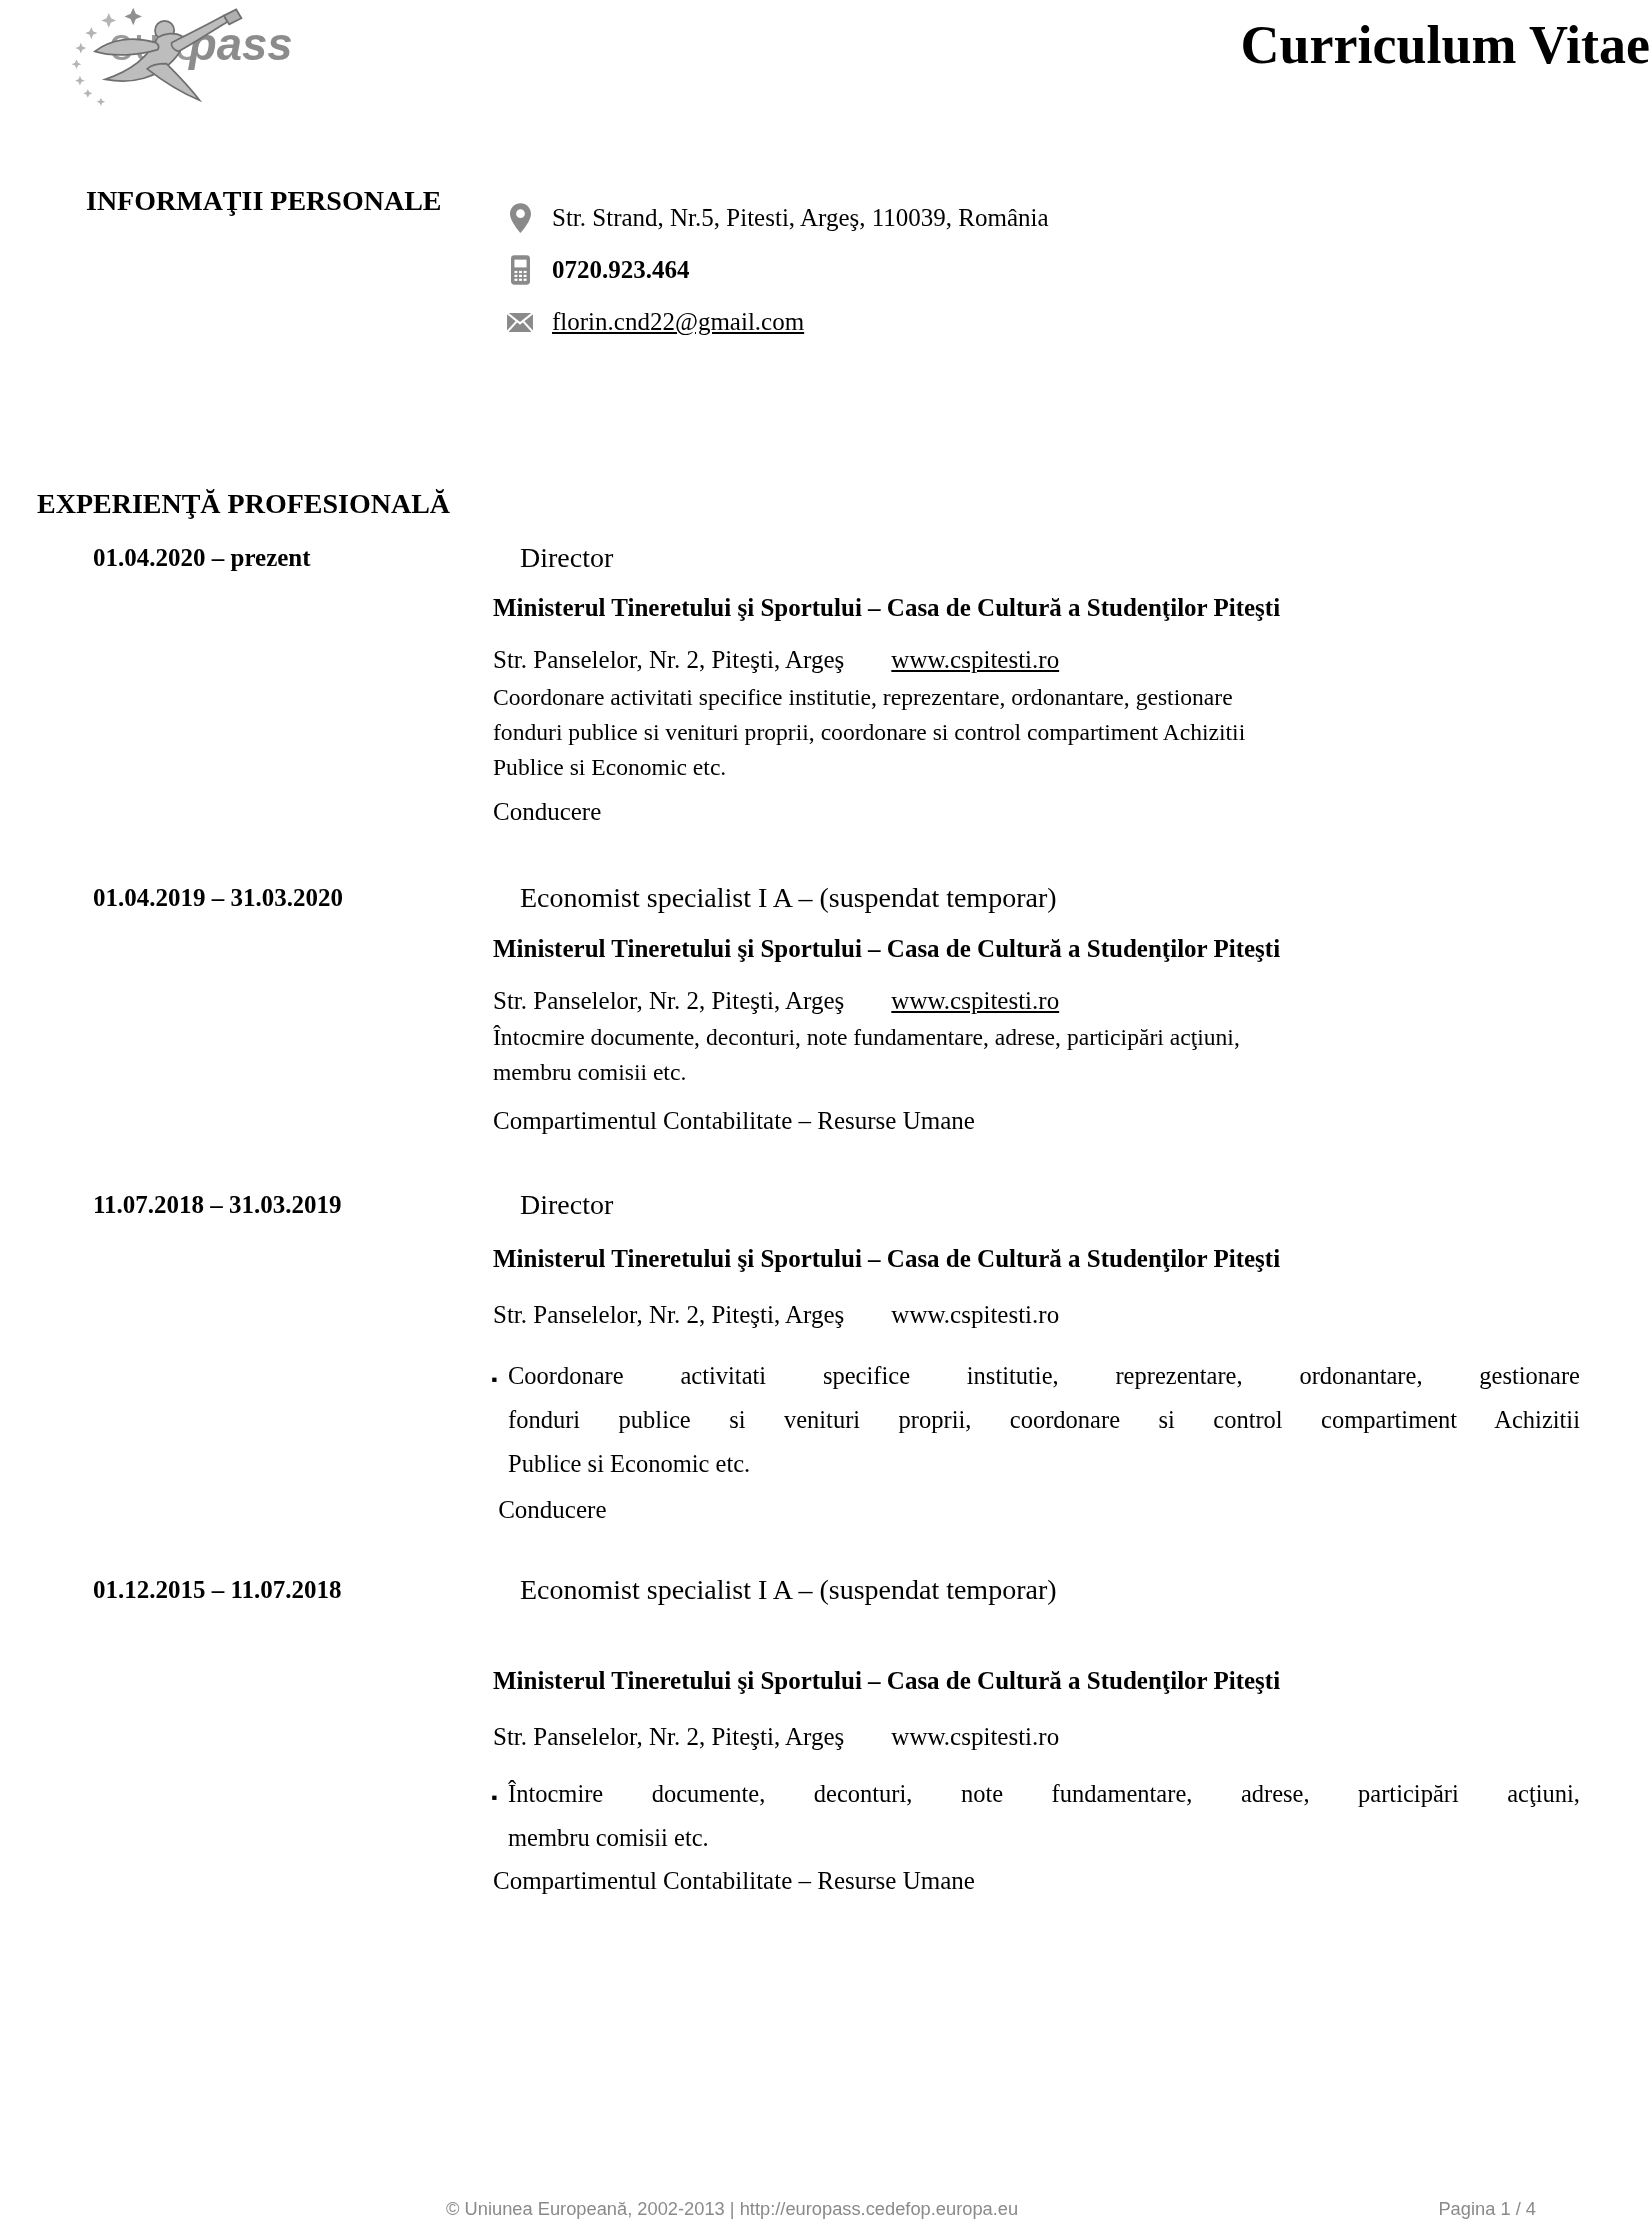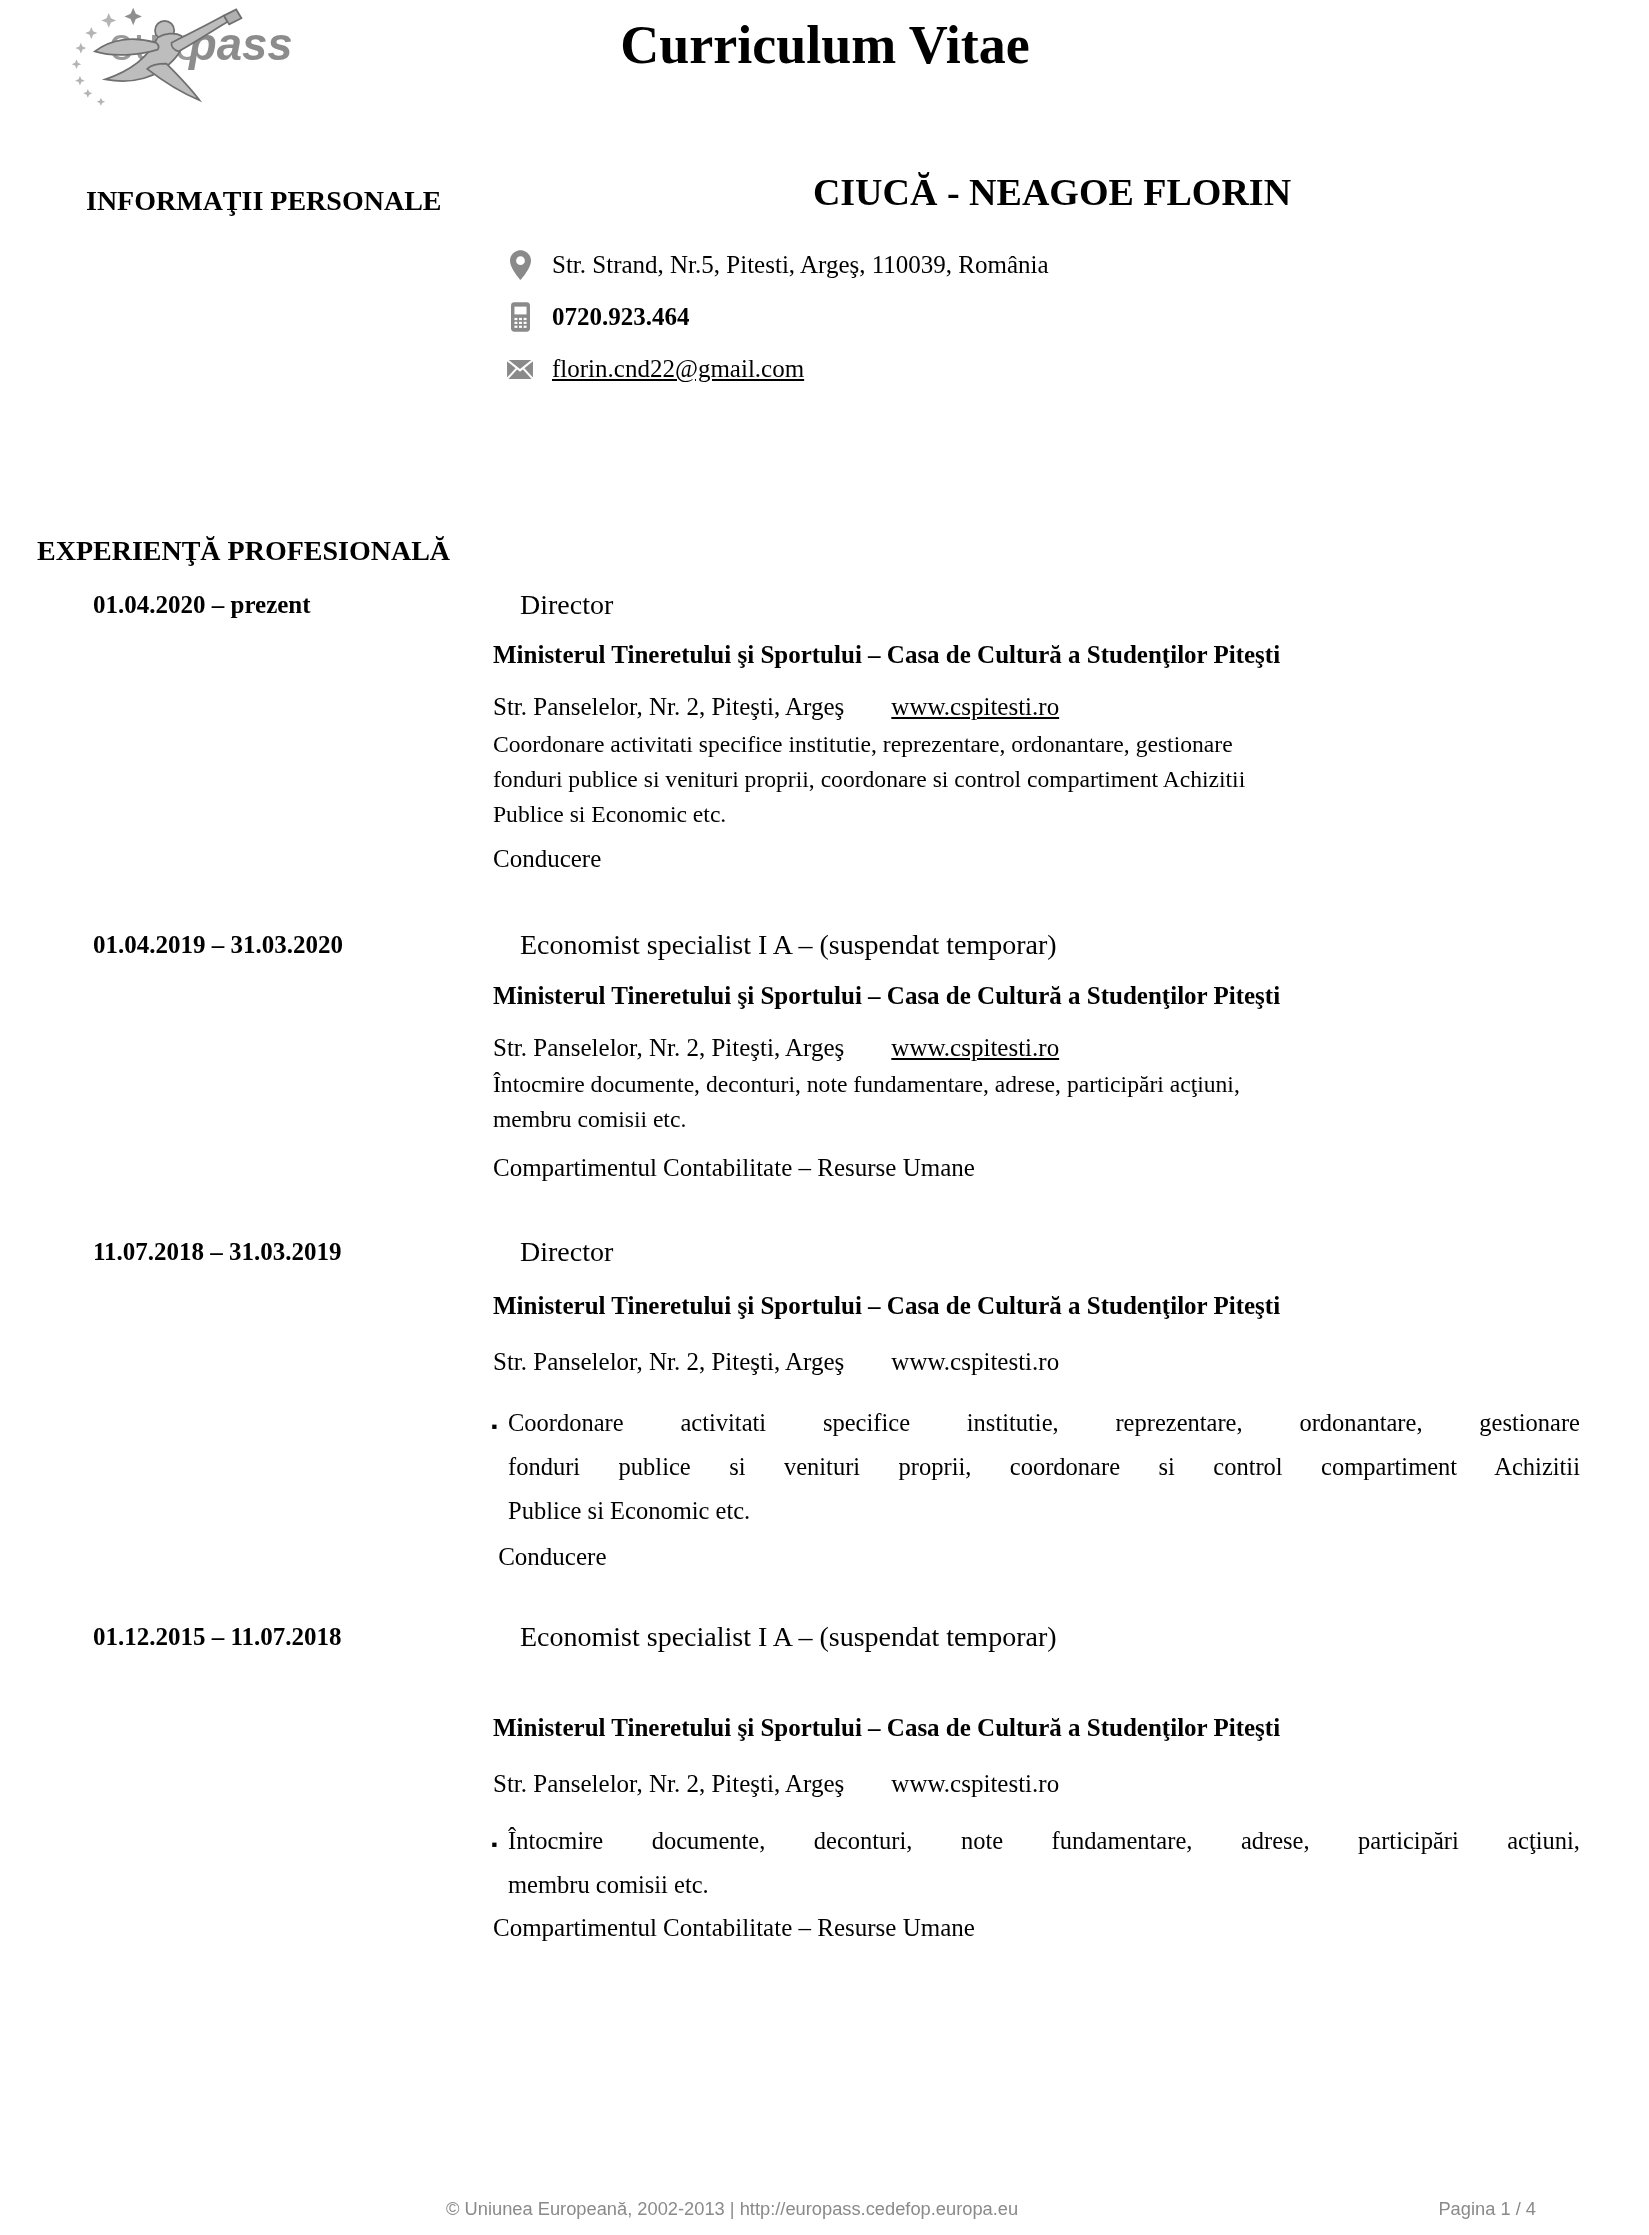--- a/index.html
+++ b/index.html
@@ -7,21 +7,21 @@
     position:relative;
     width:1650px; height:2236px;
     margin:0 auto;
     background:#ffffff;
     font-family:"Liberation Serif", serif;
     color:#000;
     overflow:hidden;
   }
   
   .doc-title {
-    text-align:center;
+    text-align:right;
     font-size:54px;
     font-weight:bold;
     padding-top:14px;
     letter-spacing:0px;
   }
   .logo { position:absolute; top:3.5px; left:17.5px; width:288px; height:107px; }
   
   .row { display:grid; grid-template-columns:493px 1fr; }
   .section-label {
     font-weight:bold; font-size:28px; line-height:35px;
@@ -127,21 +127,20 @@
         <path d="M236 13 l14 -7 6 10 -14 7 z" fill="#b0b0b0"></path>
       </g>
     </svg>
   </div>
 
   <div class="doc-title">Curriculum Vitae</div>
 
   <div class="row personal-row">
     <div class="section-label pl-personal">INFORMAŢII PERSONALE</div>
     <div>
-      <div class="name">CIUCĂ - NEAGOE FLORIN</div>
 
       <div class="contact-list">
         <div class="contact-row">
           <span class="cicon">
             <svg width="21" height="30" viewBox="0 0 24 34">
                 <path d="M12 0 C5.4 0 0 5.4 0 12 C0 21 12 34 12 34 C12 34 24 21 24 12 C24 5.4 18.6 0 12 0 Z M12 17 a5 5 0 1 1 0 -10 a5 5 0 0 1 0 10 Z" fill="#8a8a8a"></path>
               </svg>
           </span>
           <span class="ctext">Str. Strand, Nr.5, Pitesti, Argeş, 110039, România</span>
         </div>

